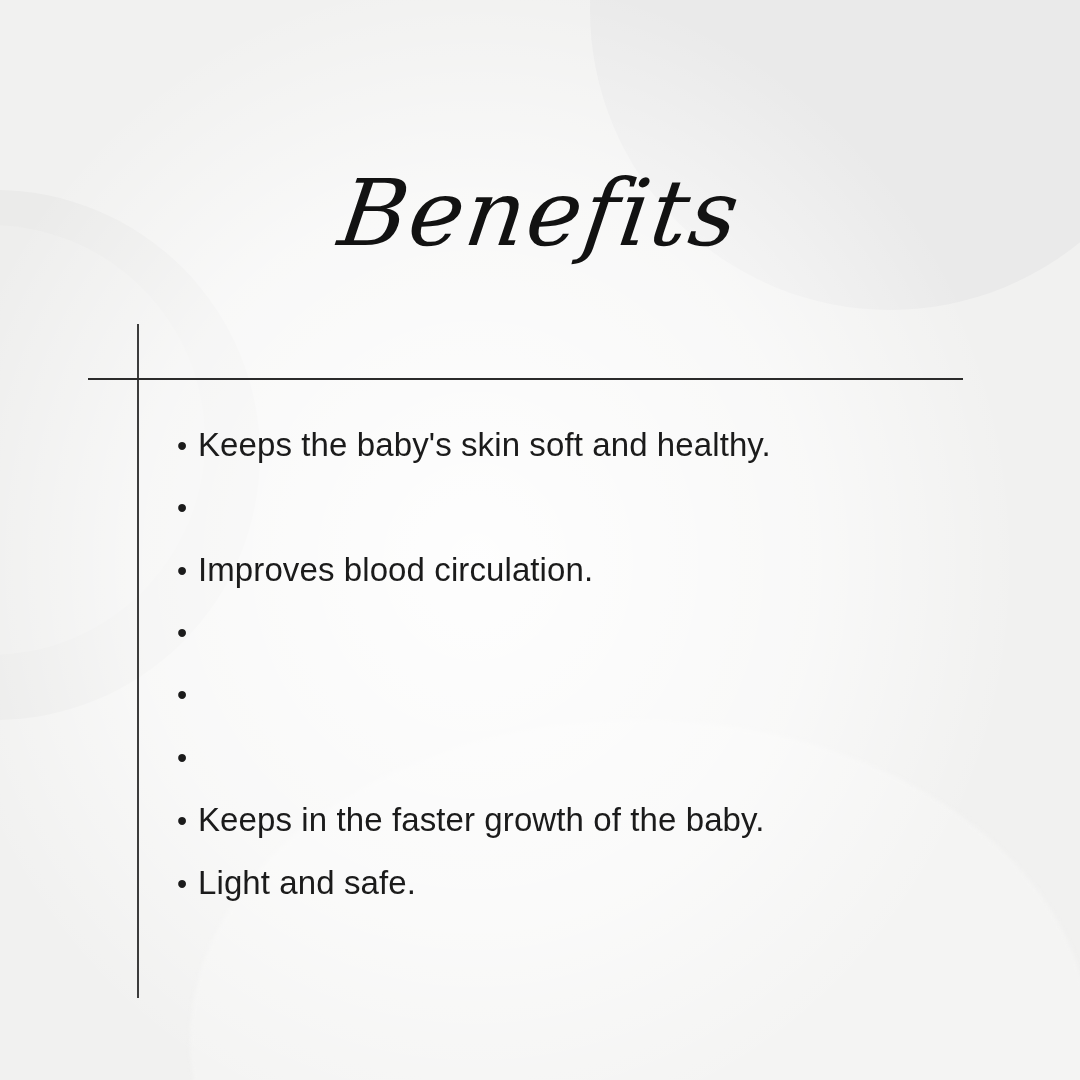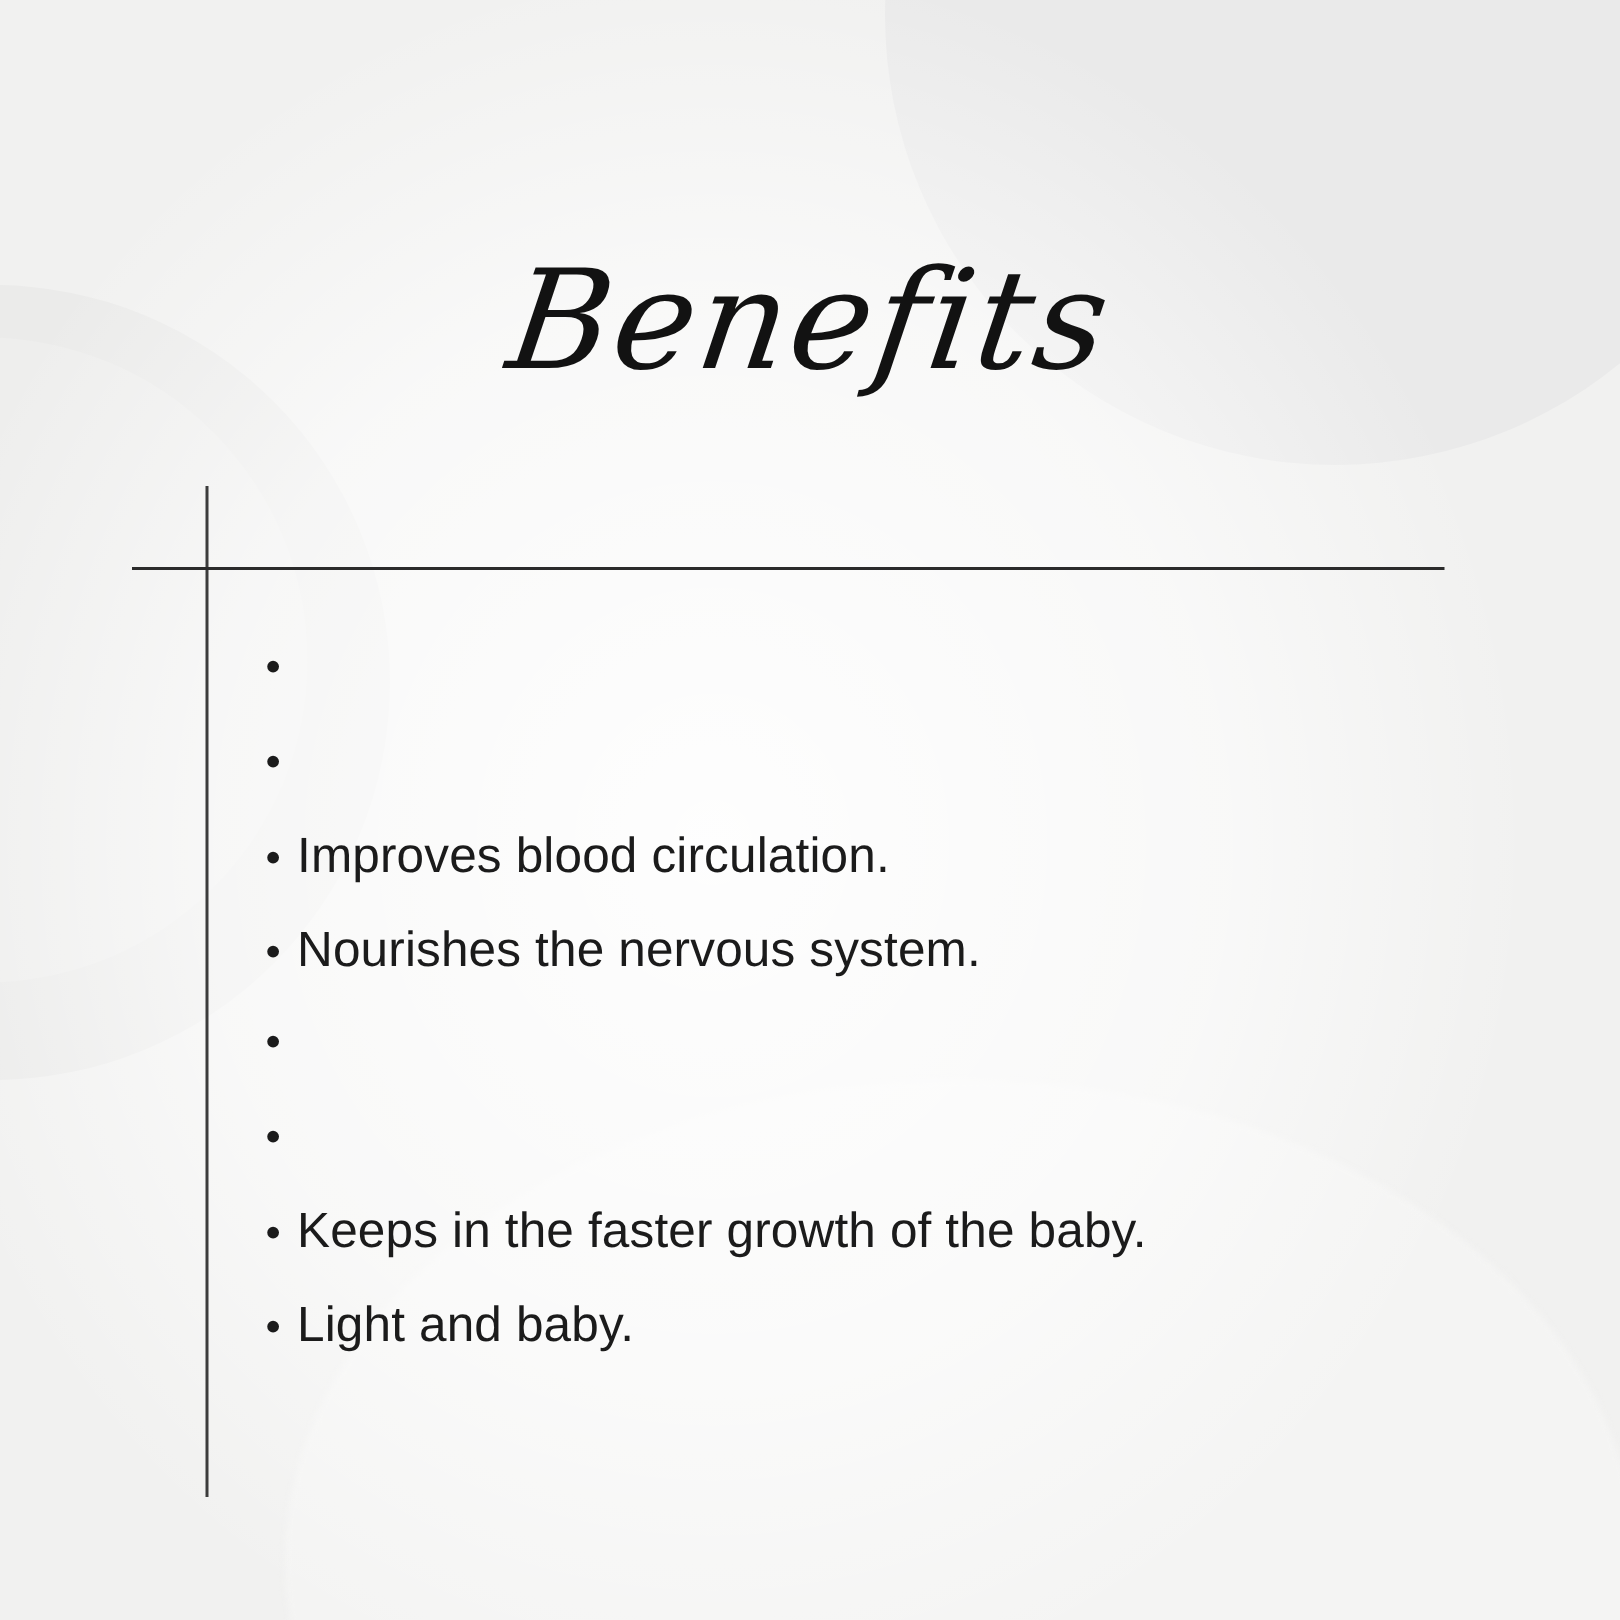--- a/index.html
+++ b/index.html
@@ -153,42 +153,42 @@
   <div id="content">
 
     <div id="title">Benefits</div>
 
     <div id="vrule"></div>
     <div id="hrule"></div>
 
     <ul id="benefit-list">
       <li>
         <span class="bullet">•</span>
+        <span class="item-text">Keeps the baby's skin soft and healthy.</span>
       </li>
       <li>
         <span class="bullet">•</span>
       </li>
       <li>
         <span class="bullet">•</span>
         <span class="item-text">Improves blood circulation.</span>
       </li>
       <li>
         <span class="bullet">•</span>
-        <span class="item-text">Nourishes the nervous system.</span>
       </li>
       <li>
         <span class="bullet">•</span>
       </li>
       <li>
         <span class="bullet">•</span>
       </li>
       <li>
         <span class="bullet">•</span>
         <span class="item-text">Keeps in the faster growth of the baby.</span>
       </li>
       <li>
         <span class="bullet">•</span>
-        <span class="item-text">Light and baby.</span>
+        <span class="item-text">Light and safe.</span>
       </li>
     </ul>
 
   </div>
 </div>
 
 </body></html>

